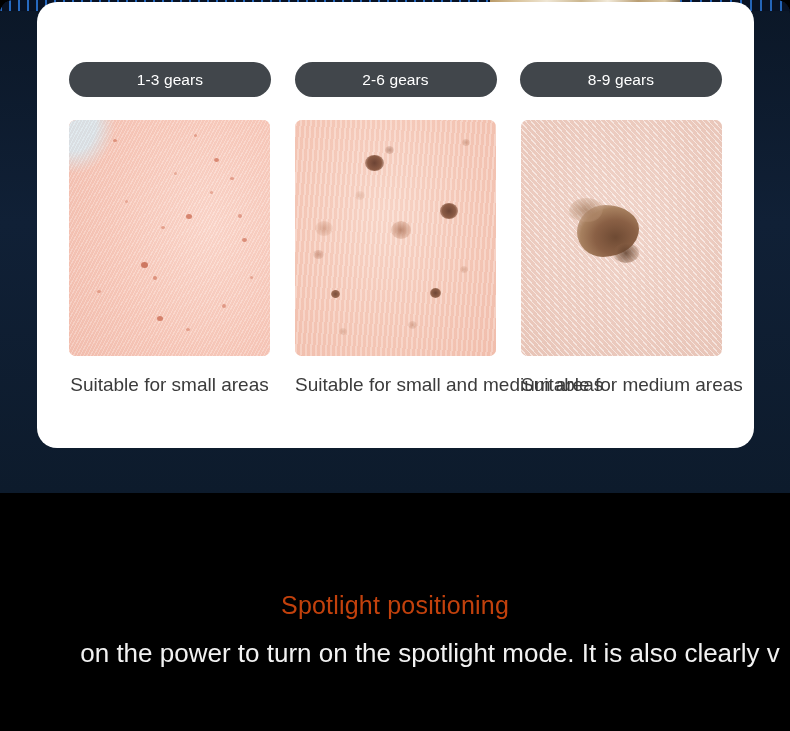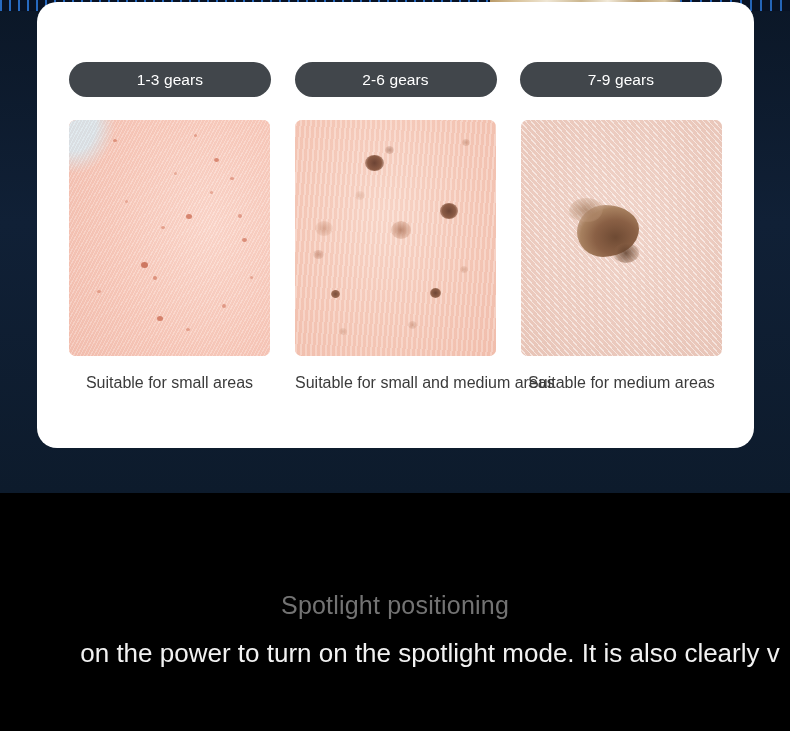--- a/index.html
+++ b/index.html
@@ -10,20 +10,21 @@
     background:#000;
     font-family:"Liberation Sans", sans-serif;
   }
 
   
   .page {
     position:relative;
     width:790px; height:731px;
     background:#000;
     overflow:hidden;
+    border-radius:14px;
   }
 
   
   .navy-panel {
     position:absolute;
     left:0; top:0;
     width:790px; height:493px;
     background:linear-gradient(180deg,#0b1727 0%,#102036 45%,#0d1b2c 100%);
     overflow:hidden;
   }
@@ -162,41 +163,41 @@
   .caption-row {
     position:absolute;
     left:32px; top:372px;
     width:653px; height:22px;
   }
   .caption {
     position:absolute;
     top:0;
     width:201px;
     text-align:center;
-    font-size:16px;
+    font-size:19px;
     color:#3b3b3b;
     white-space:nowrap;
   }
   .caption.c1 { left:0px; }
   .caption.c2 { left:226px; }
   .caption.c3 { left:452px; }
 
   
   .black-section{
     position:absolute;
     left:0; top:493px;
     width:790px; height:238px;
     background:#000000;
   }
   .section-title{
     position:absolute;
     left:0; top:98px;
     width:790px;
     text-align:center;
-    color:#737373;
+    color:#c2410c;
     font-size:25px;
     font-weight:400;
     letter-spacing:.2px;
     white-space:nowrap;
   }
   .section-body{
     position:absolute;
     top:145px;
     left:-220px;          
     width:1300px;
@@ -218,21 +219,21 @@
       <div class="sliver-right"></div>
       <div class="sliver-far-right"></div>
     </div>
   </div>
 
   <div class="card">
 
     <div class="pill-row">
       <div class="pill">1-3 gears</div>
       <div class="pill">2-6 gears</div>
-      <div class="pill">7-9 gears</div>
+      <div class="pill">8-9 gears</div>
     </div>
 
     <div class="image-row">
 
       <div class="thumb">
         <div class="skin-a"></div>
         <div class="spot" style="left:22%;top:8%;width:4px;height:3px;background:rgba(214,128,104,.75)"></div>
         <div class="spot" style="left:62%;top:6%;width:3px;height:3px;background:rgba(214,128,104,.6)"></div>
         <div class="spot" style="left:72%;top:16%;width:5px;height:4px;background:rgba(209,119,95,.8)"></div>
         <div class="spot" style="left:80%;top:24%;width:4px;height:3px;background:rgba(214,128,104,.65)"></div>

